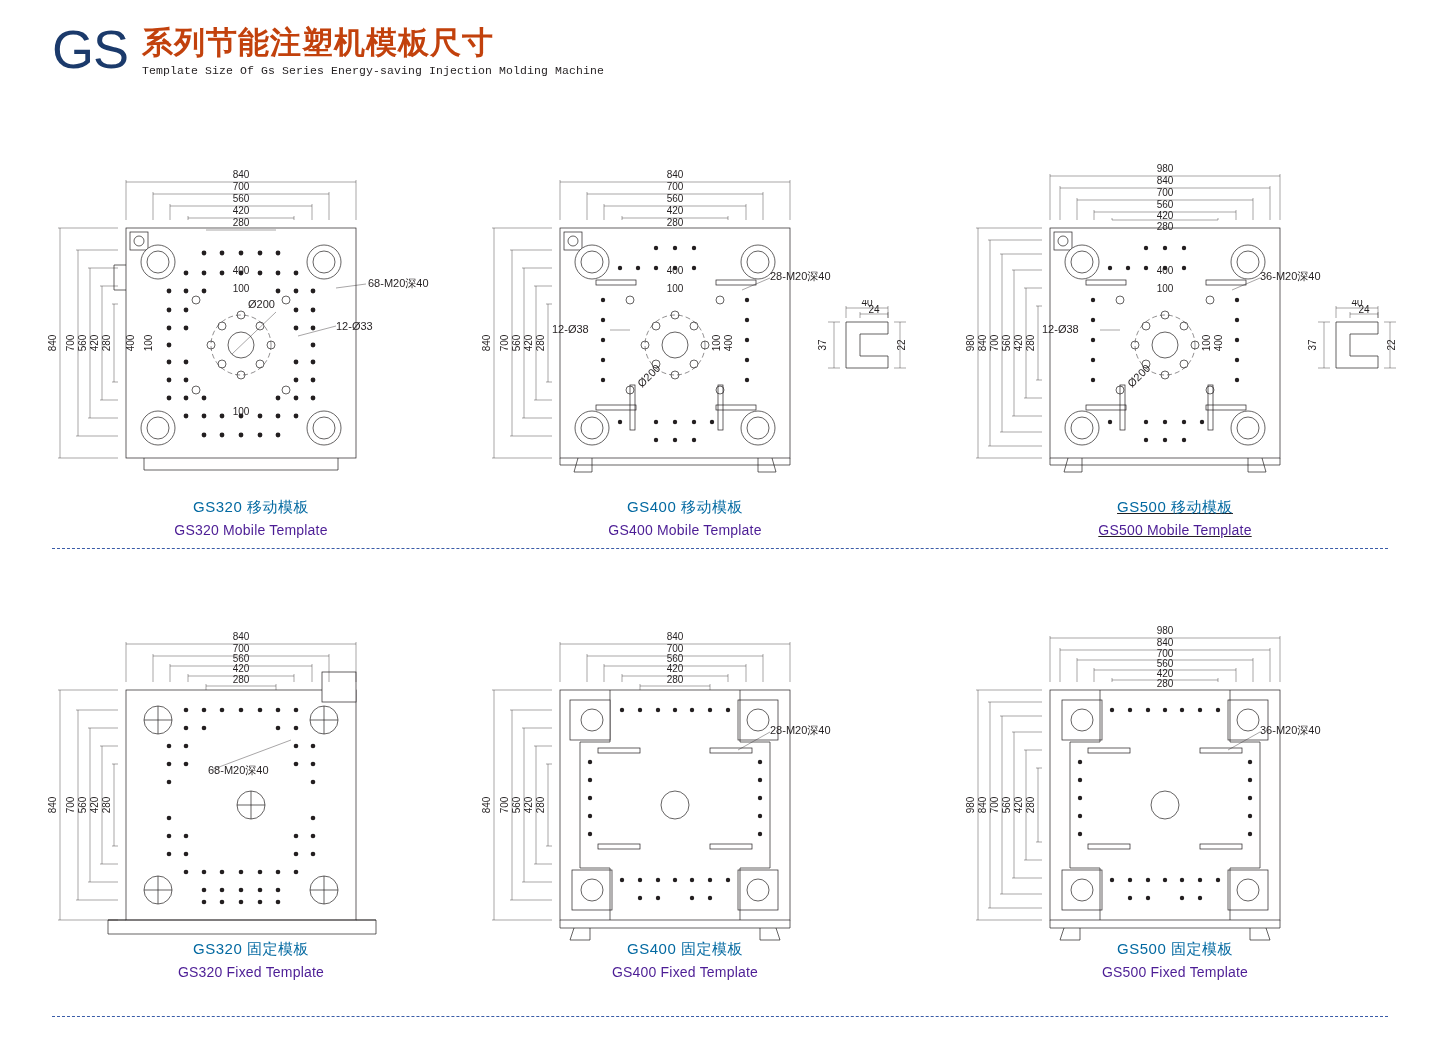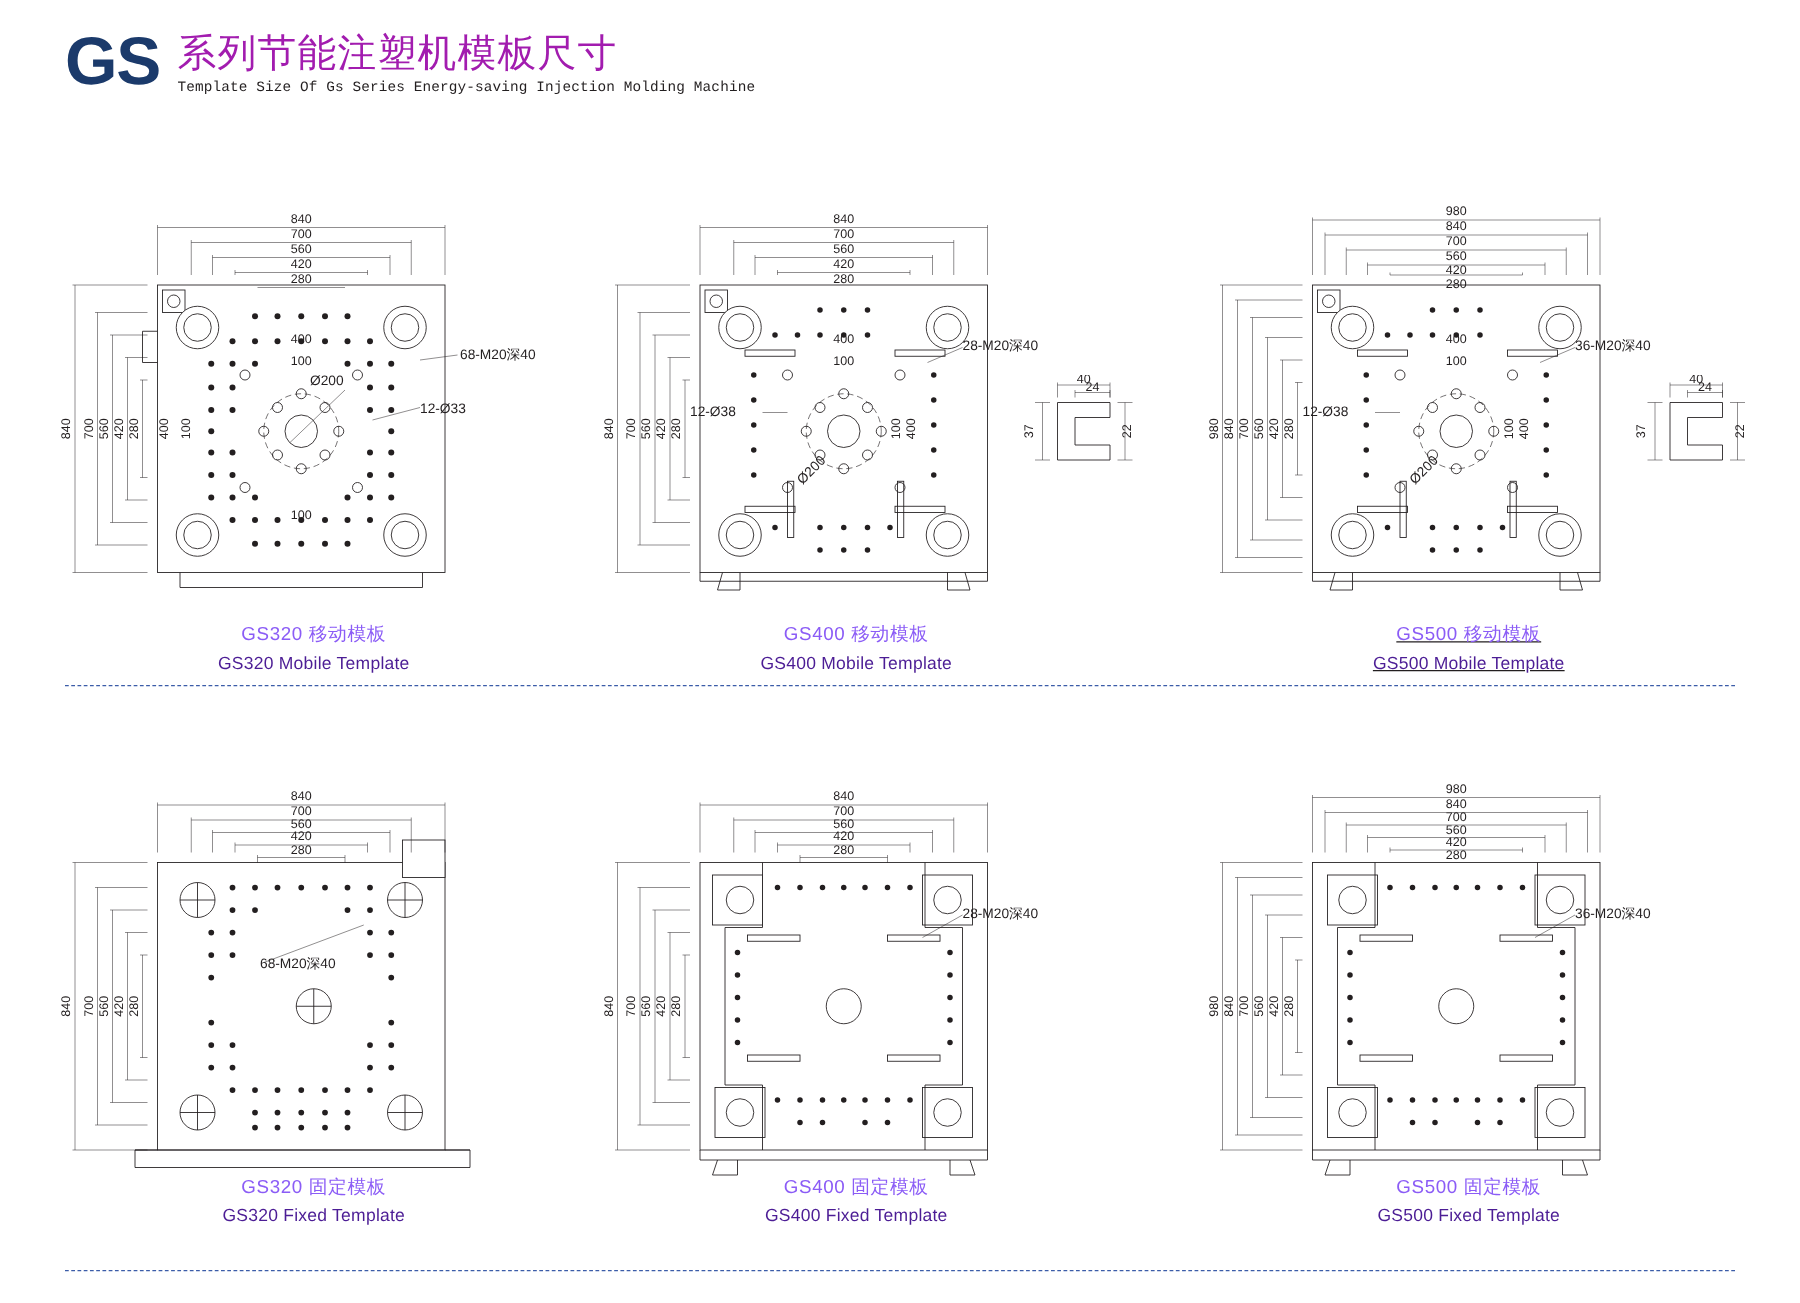--- a/index.html
+++ b/index.html
@@ -5,31 +5,31 @@
   html, body { margin:0; padding:0; }
   body {
     width:1440px; height:1042px; background:#ffffff;
     font-family:"Liberation Sans", sans-serif;
     color:#231f20; position:relative; overflow:hidden;
   }
   
   .header { position:absolute; left:52px; top:22px; display:flex; align-items:flex-start; }
   .gs-logo {
     font-family:"Liberation Sans", sans-serif;
-    font-weight:bold; font-size:54px; line-height:54px;
+    font-weight:normal; font-size:54px; line-height:54px;
     color:#1b3a6b; letter-spacing:-1px;
   }
   .header-text { margin-left:14px; padding-top:4px; }
-  .title-cn { font-size:31px; font-weight:normal; letter-spacing:1px; color:#a21caf; line-height:34px; }
+  .title-cn { font-size:31px; font-weight:bold; letter-spacing:1px; color:#c2410c; line-height:34px; }
   .title-en { font-size:11.5px; color:#231f20; letter-spacing:0.1px; margin-top:4px;font-family:Liberation Mono, monospace; }
 
   
   .panel { position:absolute; }
   .caption { text-align:center; }
-  .caption .cn { font-size:15px; color:#8b5cf6; letter-spacing:0.5px; }
+  .caption .cn { font-size:15px; color:#0369a1; letter-spacing:0.5px; }
   .caption .en { font-size:14px; color:#4c1d95; margin-top:5px; letter-spacing:0.2px; }
 
   .divider {
     position:absolute; left:52px; width:1336px; height:0;
     border-top:1px dashed #3b5ca8;
   }
   svg { display:block; }
   .dim { font-size:10px; fill:#231f20; font-family:"Liberation Sans", sans-serif; }
   .dimv { font-size:10px; fill:#231f20; font-family:"Liberation Sans", sans-serif; }
   .note { font-size:11px; fill:#231f20; font-family:"Liberation Sans", sans-serif; }

